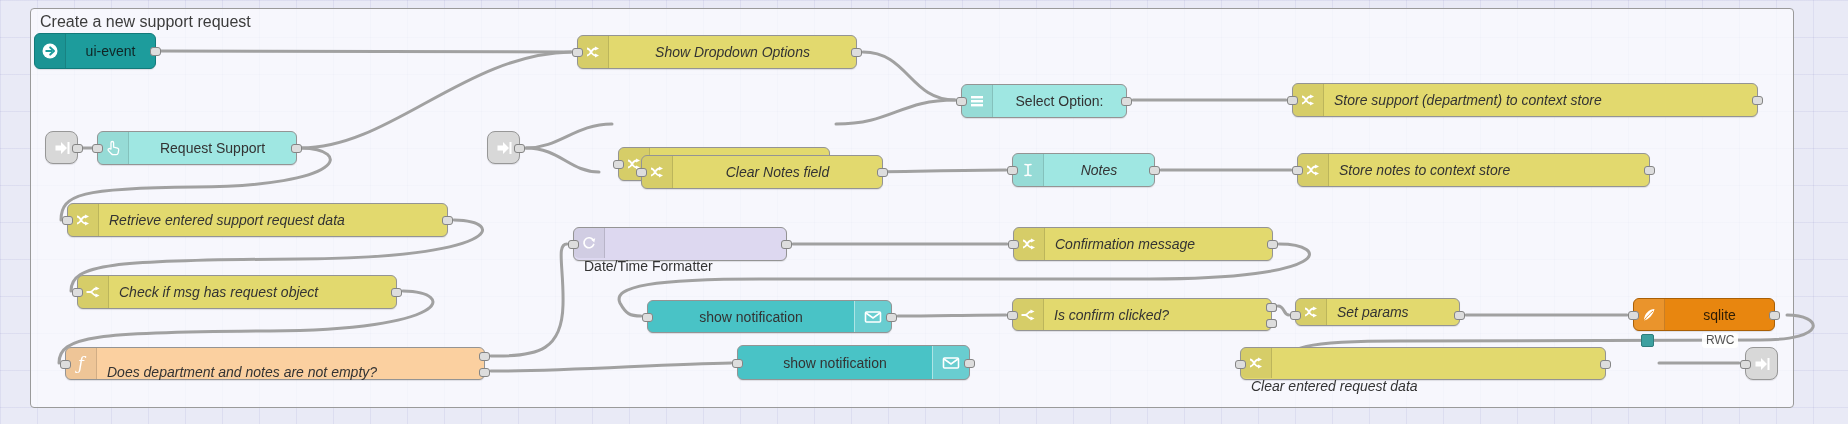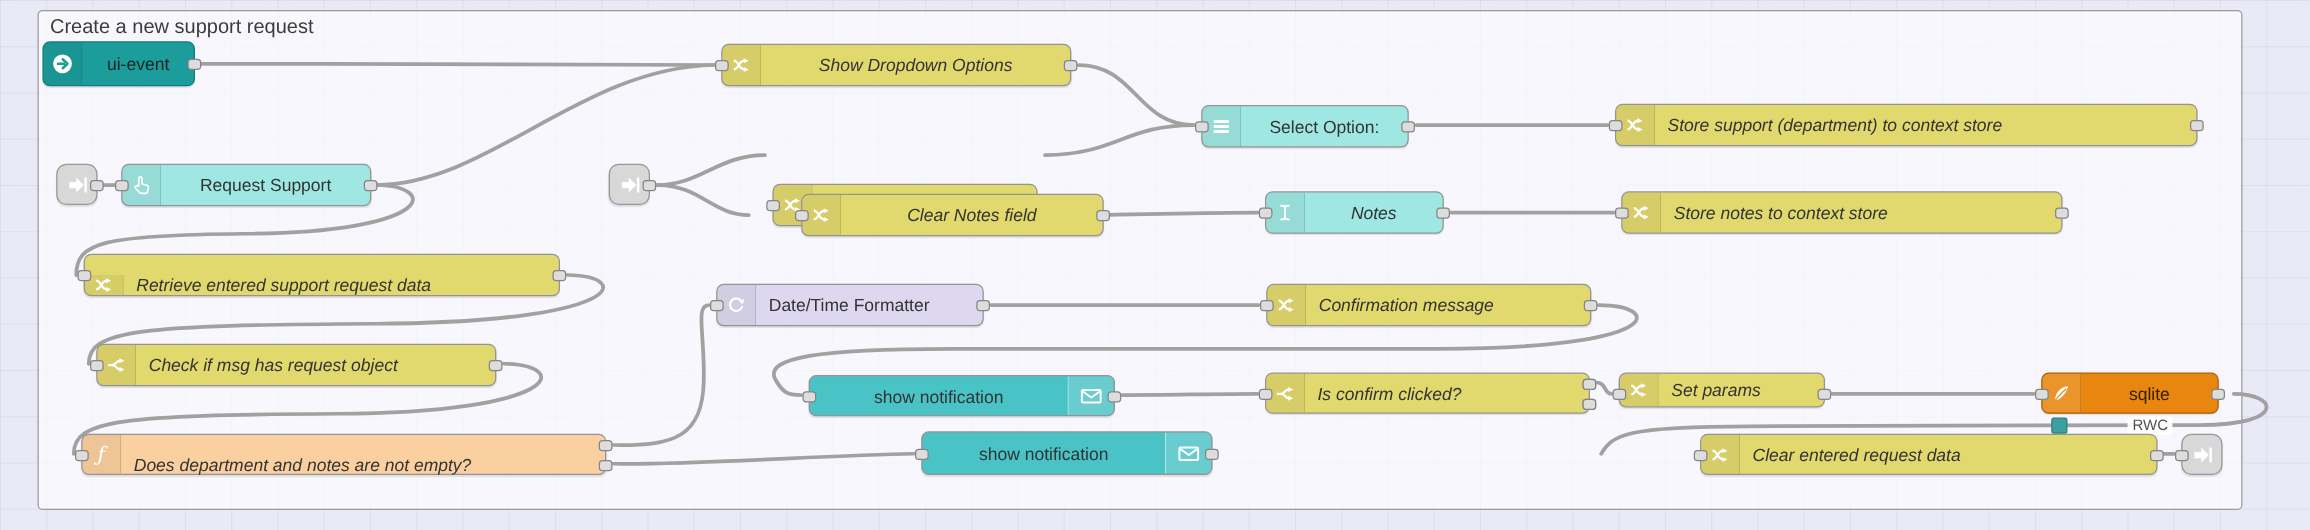--- a/index.html
+++ b/index.html
@@ -50,21 +50,21 @@
     border-right:none;border-left:1px solid rgba(255,255,255,0.45);
     background:rgba(255,255,255,0.18);
     border-radius:0 5px 5px 0;
   }
   .n-yellow{background:#e2d96e;}
   .n-cyan{background:#9fe7e2;}
   .n-teal2{background:#49c3c6;}
   .n-uievent{background:#1d9c9c;border-color:#127a7a;}
   .n-uievent .lbl{color:#102525;}
   .n-func{background:#fbd0a0;}
-  .n-lav{background:#ddd8f0;}
+  .n-lav{background:#ddd8f0;flex-direction:column;}
   .n-sqlite{background:#e8860f;border-color:#a95f06;}
   .n-sqlite .lbl{color:#2e1d05;}
   .n-sqlite .icon-box{background:rgba(255,255,255,0.12);border-right-color:rgba(0,0,0,0.15);}
   .link-node{
     position:absolute;width:33px;height:33px;box-sizing:border-box;
     background:#d8d8d8;border:1px solid #979797;border-radius:8px;
     display:flex;align-items:center;justify-content:center;
     box-shadow:0 1px 1px rgba(0,0,0,0.10);
   }
   .port{
@@ -246,21 +246,21 @@
           <path d="M2 11.5 C6 11.5 6 4.5 10.5 4.5 M2 4.5 C6 4.5 6 11.5 10.5 11.5" stroke="#fff" stroke-width="1.8" fill="none"></path>
           <polygon points="10,2.5 14,4.5 10,6.5" fill="#fff"></polygon>
           <polygon points="10,9.5 14,11.5 10,13.5" fill="#fff"></polygon>
         </svg>
     </span>
     <span class="lbl" style="justify-content:flex-start;">Store notes to context store</span>
     <span class="port p-in"></span>
     <span class="port p-out"></span>
   </div>
 
-  <div class="node n-yellow it" style="left:67px;top:203px;width:381px;align-items:flex-end;">
+  <div class="node n-yellow it" style="left:67px;top:203px;width:381px;">
     <span class="icon-box">
       <svg class="nico" width="16" height="16" viewBox="0 0 16 16">
           <path d="M2 11.5 C6 11.5 6 4.5 10.5 4.5 M2 4.5 C6 4.5 6 11.5 10.5 11.5" stroke="#fff" stroke-width="1.8" fill="none"></path>
           <polygon points="10,2.5 14,4.5 10,6.5" fill="#fff"></polygon>
           <polygon points="10,9.5 14,11.5 10,13.5" fill="#fff"></polygon>
         </svg>
     </span>
     <span class="lbl" style="justify-content:flex-start;">Retrieve entered support request data</span>
     <span class="port p-in"></span>
     <span class="port p-out"></span>
@@ -377,21 +377,21 @@
     <span class="icon-box right" style="flex-basis:36px;width:36px;">
       <svg class="nico" width="18" height="16" viewBox="0 0 18 16">
           <rect x="1.5" y="3" width="15" height="10" rx="1" fill="none" stroke="#fff" stroke-width="1.6"></rect>
           <path d="M2 4 L9 9 L16 4" fill="none" stroke="#fff" stroke-width="1.6"></path>
         </svg>
     </span>
     <span class="port p-in" style="top:13px;"></span>
     <span class="port p-out" style="top:13px;"></span>
   </div>
 
-  <div class="node n-yellow it" style="left:1360px;top:347px;width:366px;height:33px;">
+  <div class="node n-yellow it" style="left:1240px;top:347px;width:366px;height:33px;flex-direction:column;">
     <span class="icon-box">
       <svg class="nico" width="16" height="16" viewBox="0 0 16 16">
           <path d="M2 11.5 C6 11.5 6 4.5 10.5 4.5 M2 4.5 C6 4.5 6 11.5 10.5 11.5" stroke="#fff" stroke-width="1.8" fill="none"></path>
           <polygon points="10,2.5 14,4.5 10,6.5" fill="#fff"></polygon>
           <polygon points="10,9.5 14,11.5 10,13.5" fill="#fff"></polygon>
         </svg>
     </span>
     <span class="lbl" style="justify-content:flex-start;">Clear entered request data</span>
     <span class="port p-in"></span>
     <span class="port p-out"></span>

